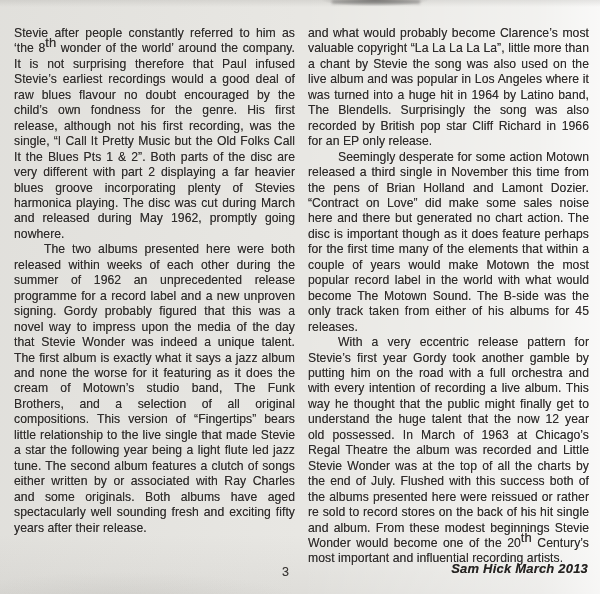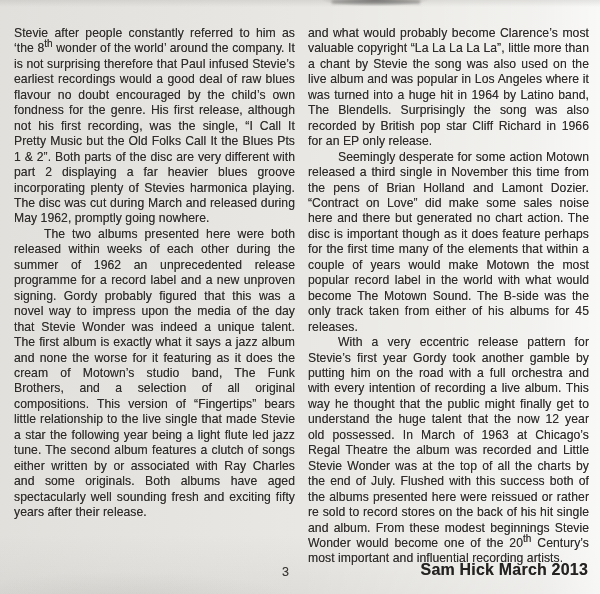--- a/index.html
+++ b/index.html
@@ -33,45 +33,46 @@
     margin: 0;
     text-align: justify;
     font-size: 12.2px;
     line-height: 15.45px;
     color: #2e2b2a;
     letter-spacing: 0.05px;
     text-shadow: 0 0 0.6px rgba(46,43,42,0.55);
   }
   .para.indent { text-indent: 30px; }
   .para sup {
-    font-size: 10px;
+    font-size: 13px;
     line-height: 0;
     vertical-align: super;
     margin-top: 33px;
   }
   .footer {
     position: absolute;
     left: 14px; right: 12px; top: 560px;
     height: 22px;
   }
   .page-num {
     position: absolute;
     left: 268px; top: 5px;
     font-size: 12.5px;
     color: #3b3836;
     text-shadow: 0 0 0.6px rgba(60,56,54,0.5);
   }
   .credit {
     position: absolute;
     right: 0; top: 1px;
-    font-size: 16px;
+    font-size: 13px;
     font-weight: bold;
     color: #252321;
     letter-spacing: 0.2px;
     text-shadow: 0 0 0.6px rgba(37,35,33,0.5);
+    font-style: italic;
   }
   .top-smudge {
     position: absolute;
     left: 332px; top: 0; width: 88px; height: 4px;
     background: rgba(72,70,68,0.35);
     filter: blur(1.8px);
   }
 </style>
 </head>
 <body>

